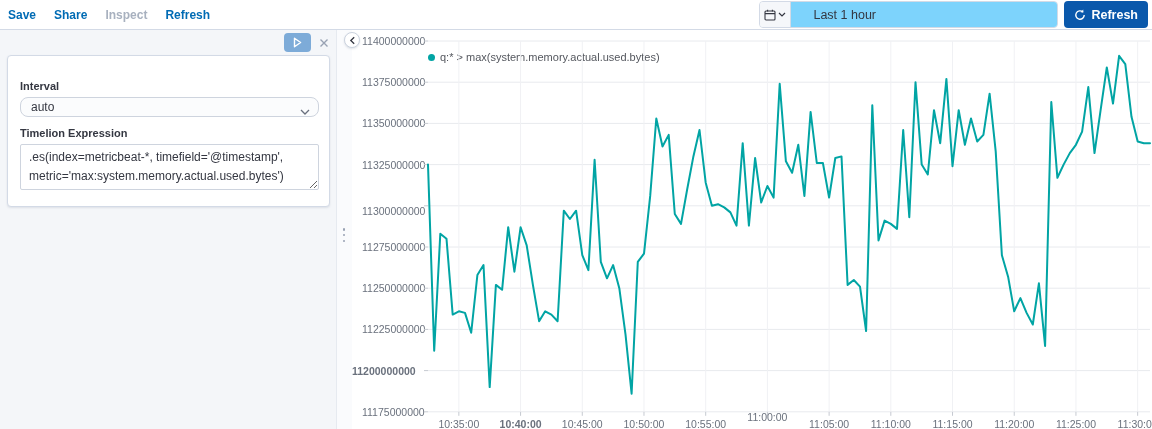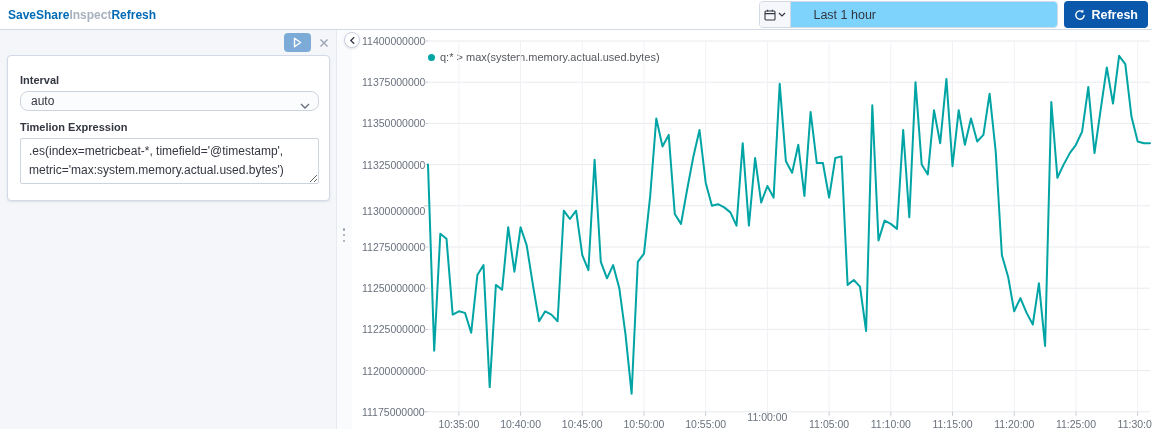--- a/index.html
+++ b/index.html
@@ -3,21 +3,21 @@
 <meta charset="utf-8">
 <style>
   * { margin:0; padding:0; box-sizing:border-box; }
   html,body { width:1152px; height:429px; overflow:hidden; background:#fff;
     font-family:"Liberation Sans", sans-serif; color:#343741; }
 
   
   .top-bar { position:absolute; left:0; top:0; width:1152px; height:30px;
     background:#fff; border-bottom:1px solid #d3dae6; }
   .nav-links { position:absolute; left:8px; top:0; height:30px; display:flex;
-    align-items:center; }
+    align-items:center; gap:18px; }
   .nav-link { font-size:12px; font-weight:600; color:#006bb4; background:none;
     border:none; cursor:pointer; font-family:inherit; }
   .nav-link.disabled { color:#a8b1bf; cursor:default; }
 
   .time-controls { position:absolute; right:4px; top:1px; height:27px;
     display:flex; align-items:stretch; gap:6px; }
   .datepicker-group { display:flex; align-items:stretch; width:299px;
     background:#fbfcfd; border:1px solid #d3dae6; border-radius:4px; overflow:hidden; }
   .qs-btn { width:31px; display:flex; align-items:center; justify-content:center;
     gap:2px; background:#f5f7fa; border:none; border-right:1px solid #d3dae6; cursor:pointer; }
@@ -35,21 +35,21 @@
     background:#f4f6f9; border-right:1px solid #e6eaf0; }
   .panel-actions { position:absolute; right:7px; top:3px; display:flex;
     align-items:center; gap:8px; }
   .play-btn { width:27px; height:19px; background:#7dabd8; border:none;
     border-radius:4px; display:flex; align-items:center; justify-content:center; cursor:pointer; }
   .icon-btn { background:none; border:none; cursor:pointer; display:flex;
     align-items:center; justify-content:center; padding:0; }
 
   .editor-card { position:absolute; left:7px; top:25px; width:323px;
     background:#fff; border:1px solid #d3dae6; border-radius:4px;
-    box-shadow:0 1px 2px rgba(152,162,179,.25); padding:16px 12px 12px; }
+    box-shadow:0 1px 2px rgba(152,162,179,.25); padding:22px 12px 12px; }
   .field-label { font-size:11px; font-weight:700; color:#343741; margin:2px 0 5px; }
   .select-box { position:relative; width:299px; height:20px; background:#fbfcfd;
     border:1px solid #ced4de; border-radius:8px; display:flex; align-items:center;
     padding:0 24px 0 10px; font-size:12px; cursor:pointer; margin-bottom:10px; }
   .select-caret { position:absolute; right:8px; top:6px; }
   .expr-textarea { width:299px; height:46px; background:#fff; border:1px solid #ced4de;
     border-radius:2px; resize:vertical; font-family:"Liberation Sans", sans-serif;
     font-size:12px; line-height:1.6; color:#343741; padding:3px 8px; }
 
   .resizer { position:absolute; left:337px; top:0; width:15px; height:399px;
@@ -172,21 +172,21 @@
     </div>
     <div id="y-axis-labels">
         <div class="axis-label y-label" style="left: 10px; top: 5px;">11400000000</div>
         <div class="axis-label y-label" style="left: 10px; top: 46.2px;">11375000000</div>
         <div class="axis-label y-label" style="left: 10px; top: 87.4px;">11350000000</div>
         <div class="axis-label y-label" style="left: 10px; top: 128.6px;">11325000000</div>
         <div class="axis-label y-label" style="left: 10px; top: 175px;">11300000000</div>
         <div class="axis-label y-label" style="left: 10px; top: 211px;">11275000000</div>
         <div class="axis-label y-label" style="left: 10px; top: 252.2px;">11250000000</div>
         <div class="axis-label y-label" style="left: 10px; top: 293.4px;">11225000000</div>
-        <div class="axis-label y-label" style="left: 10px; top: 334.6px;">11200000000</div>
+        <div class="axis-label y-label" style="left: 0; top: 334.6px; font-weight: bold;">11200000000</div>
         <div class="axis-label y-label" style="left: 10px; top: 375.8px;">11175000000</div>
       </div>
     <svg id="plot-svg" width="800" height="399">
         <line x1="76" x2="798" y1="11" y2="11" stroke="#e8eaee" stroke-width="1"></line>
         <line x1="72" x2="76" y1="11" y2="11" stroke="#c6cad1" stroke-width="1"></line>
         <line x1="76" x2="798" y1="52.199999999999996" y2="52.199999999999996" stroke="#e8eaee" stroke-width="1"></line>
         <line x1="72" x2="76" y1="52.199999999999996" y2="52.199999999999996" stroke="#c6cad1" stroke-width="1"></line>
         <line x1="76" x2="798" y1="93.39999999999999" y2="93.39999999999999" stroke="#e8eaee" stroke-width="1"></line>
         <line x1="72" x2="76" y1="93.39999999999999" y2="93.39999999999999" stroke="#c6cad1" stroke-width="1"></line>
         <line x1="76" x2="798" y1="134.6" y2="134.6" stroke="#e8eaee" stroke-width="1"></line>
@@ -224,21 +224,21 @@
         <line x1="662.2393162393163" x2="662.2393162393163" y1="11" y2="381.8" stroke="#f0f1f4" stroke-width="1"></line>
         <line x1="662.2393162393163" x2="662.2393162393163" y1="381.8" y2="385.8" stroke="#c6cad1" stroke-width="1"></line>
         <line x1="723.948717948718" x2="723.948717948718" y1="11" y2="381.8" stroke="#f0f1f4" stroke-width="1"></line>
         <line x1="723.948717948718" x2="723.948717948718" y1="381.8" y2="385.8" stroke="#c6cad1" stroke-width="1"></line>
         <line x1="785.6581196581196" x2="785.6581196581196" y1="11" y2="381.8" stroke="#f0f1f4" stroke-width="1"></line>
         <line x1="785.6581196581196" x2="785.6581196581196" y1="381.8" y2="385.8" stroke="#c6cad1" stroke-width="1"></line>
         <polyline points="76.0,134.6 82.2,320.8 88.3,203.8 94.5,208.8 100.7,284.6 106.9,281.3 113.0,282.9 119.2,302.7 125.4,245.0 131.5,235.1 137.7,357.1 143.9,254.9 150.1,259.8 156.2,197.2 162.4,241.7 168.6,197.2 174.7,215.4 180.9,254.9 187.1,291.2 193.2,281.3 199.4,284.6 205.6,291.2 211.8,180.7 217.9,189.0 224.1,180.7 230.3,225.2 236.4,240.1 242.6,129.7 248.8,231.8 255.0,248.3 261.1,235.1 267.3,258.2 273.5,304.3 279.6,363.7 285.8,231.8 292.0,223.6 298.2,165.9 304.3,88.5 310.5,116.5 316.7,104.9 322.8,184.0 329.0,193.9 335.2,159.3 341.4,126.4 347.5,100.0 353.7,152.7 359.9,175.8 366.0,174.2 372.2,177.4 378.4,182.4 384.5,195.6 390.7,113.2 396.9,195.6 403.1,128.0 409.2,172.5 415.4,156.0 421.6,167.6 427.7,53.8 433.9,131.3 440.1,142.8 446.3,114.8 452.4,165.9 458.6,81.9 464.8,133.0 470.9,133.0 477.1,167.6 483.3,128.0 489.5,126.4 495.6,254.9 501.8,250.0 508.0,256.6 514.1,301.0 520.3,75.3 526.5,210.4 532.6,190.6 538.8,193.9 545.0,198.9 551.2,100.0 557.3,187.3 563.5,52.2 569.7,134.6 575.8,144.5 582.0,80.2 588.2,113.2 594.4,48.9 600.5,136.2 606.7,80.2 612.9,114.8 619.0,88.5 625.2,111.5 631.4,104.9 637.6,63.7 643.7,121.4 649.9,225.2 656.1,246.7 662.2,281.3 668.4,268.1 674.6,282.9 680.8,294.5 686.9,253.3 693.1,315.9 699.3,72.0 705.4,147.8 711.6,134.6 717.8,123.1 723.9,114.8 730.1,101.6 736.3,57.1 742.5,123.1 748.6,80.2 754.8,37.4 761.0,73.6 767.1,25.8 773.3,34.1 779.5,86.8 785.7,111.5 791.8,113.2 798.0,113.2" fill="none" stroke="#01a4a4" stroke-width="2" stroke-linejoin="round" stroke-linecap="round"></polyline>
       </svg>
     <div id="x-axis-labels">
         <div class="axis-label x-label" style="left: 75.8547px; top: 387.8px;">10:35:00</div>
-        <div class="axis-label x-label" style="left: 137.564px; top: 387.8px;">10:40:00</div>
+        <div class="axis-label x-label" style="left: 137.564px; top: 387.8px; font-weight: bold;">10:40:00</div>
         <div class="axis-label x-label" style="left: 199.274px; top: 387.8px;">10:45:00</div>
         <div class="axis-label x-label" style="left: 260.983px; top: 387.8px;">10:50:00</div>
         <div class="axis-label x-label" style="left: 322.692px; top: 387.8px;">10:55:00</div>
         <div class="axis-label x-label" style="left: 384.402px; top: 381px;">11:00:00</div>
         <div class="axis-label x-label" style="left: 446.111px; top: 387.8px;">11:05:00</div>
         <div class="axis-label x-label" style="left: 507.821px; top: 387.8px;">11:10:00</div>
         <div class="axis-label x-label" style="left: 569.53px; top: 387.8px;">11:15:00</div>
         <div class="axis-label x-label" style="left: 631.239px; top: 387.8px;">11:20:00</div>
         <div class="axis-label x-label" style="left: 692.949px; top: 387.8px;">11:25:00</div>
         <div class="axis-label x-label" style="left: 754.658px; top: 387.8px;">11:30:00</div>

